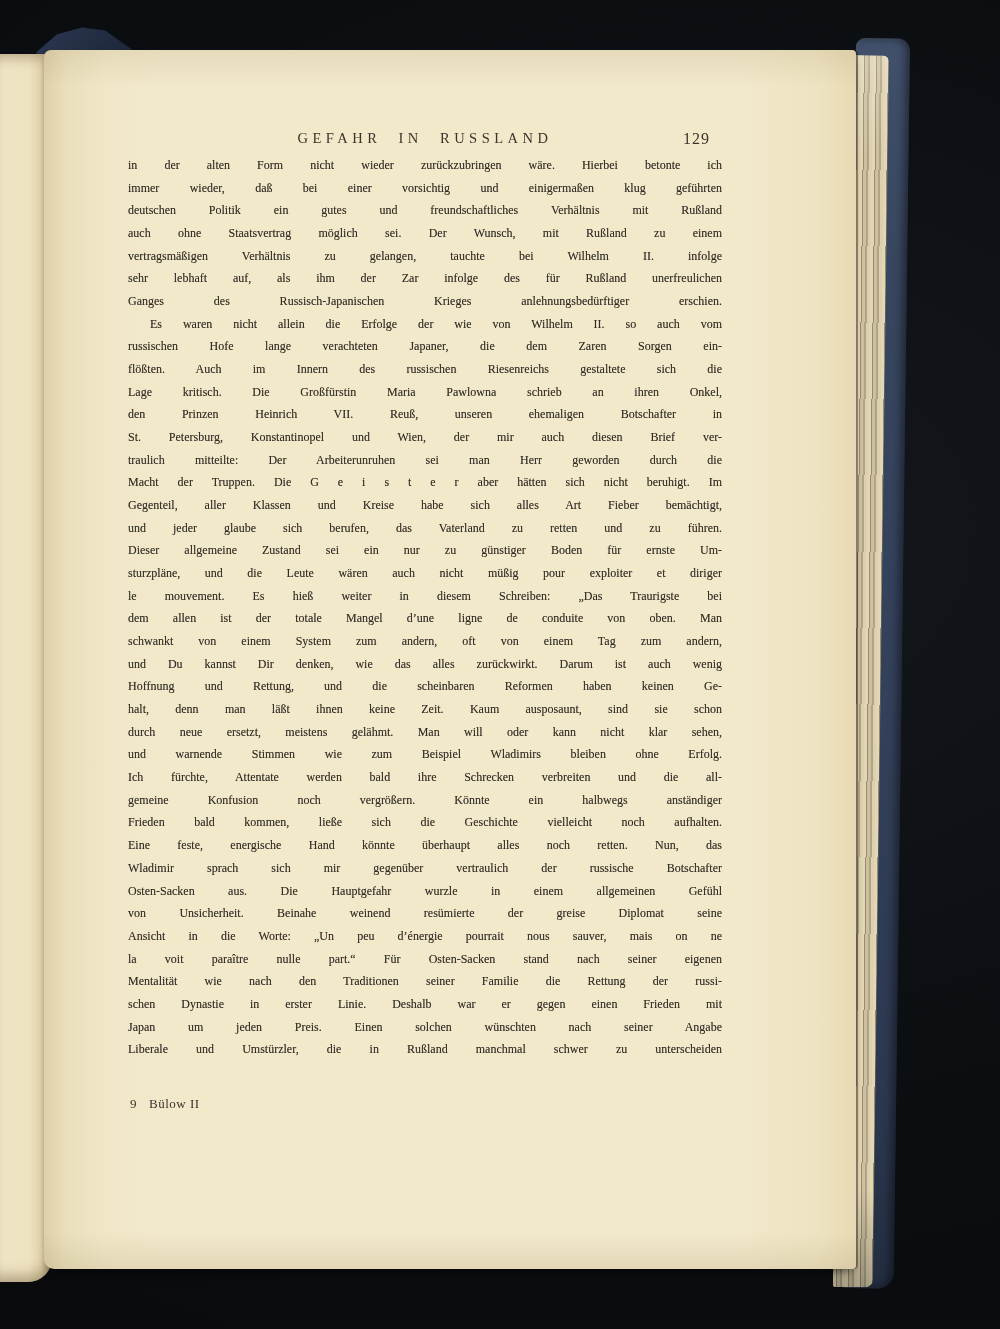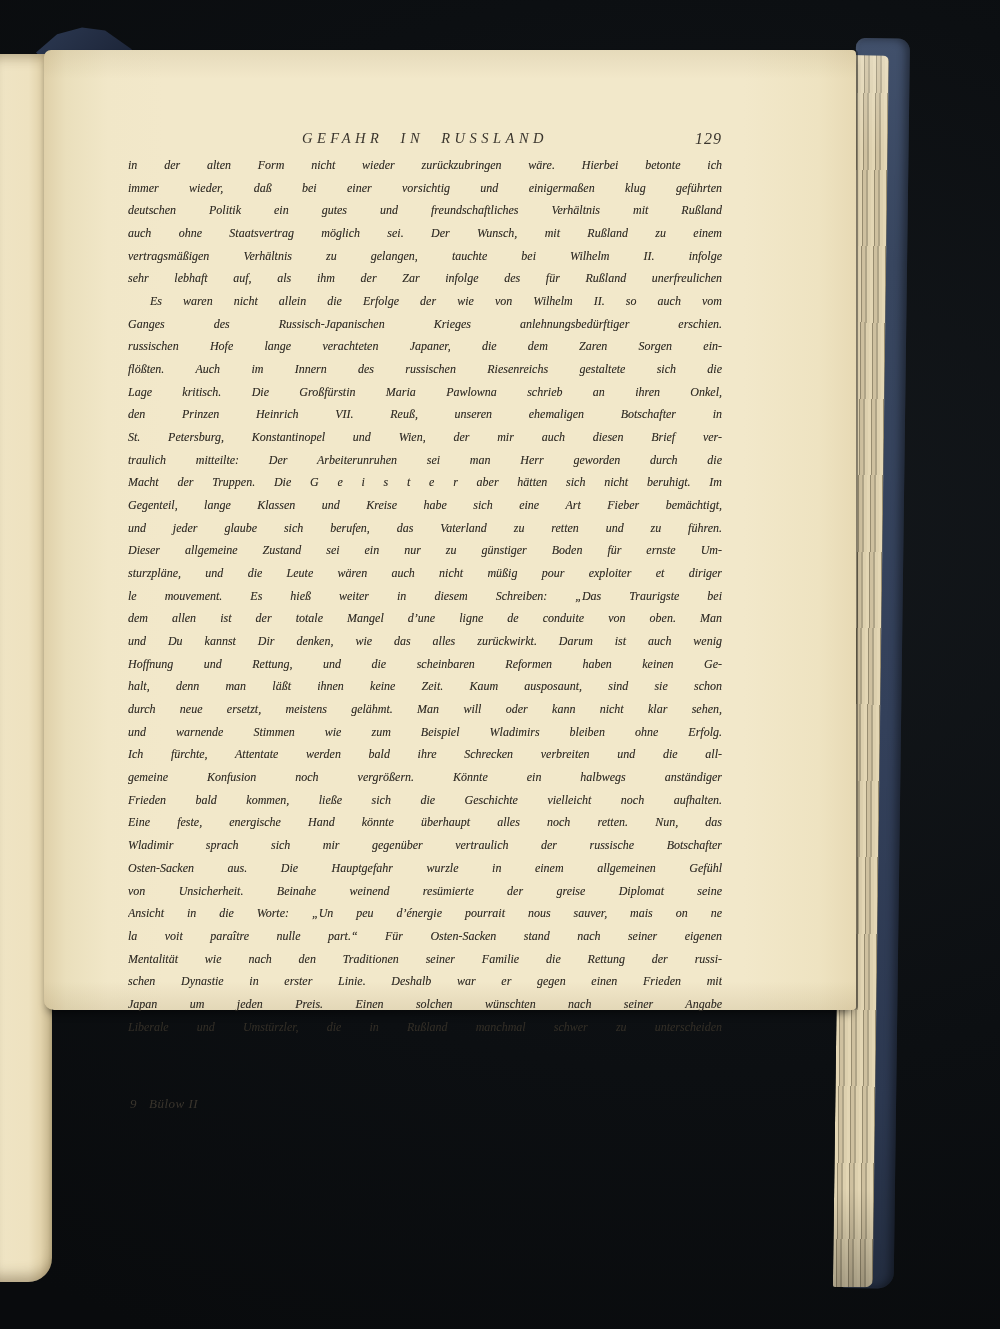--- a/index.html
+++ b/index.html
@@ -34,36 +34,35 @@
   }
   
   .facing-page{
     position:absolute;left:0;top:54px;width:52px;height:1228px;
     background:linear-gradient(90deg,#efe4c4 0%,#eee2c0 55%,#e2d3ac 78%,#cdbd95 92%,#b5a67f 100%);
     border-radius:0 6px 24px 0;
     box-shadow:inset 0 14px 12px -10px rgba(80,60,30,.35), inset 0 -16px 14px -10px rgba(80,60,30,.4);
   }
   
   .page{
-    position:absolute;left:44px;top:50px;width:812px;height:960px;
+    position:absolute;left:44px;top:50px;width:812px;height:1219px;
     background:
       linear-gradient(180deg,rgba(120,95,50,.10) 0%,rgba(0,0,0,0) 3%,rgba(0,0,0,0) 97%,rgba(120,95,50,.12) 100%),
       linear-gradient(90deg,#dfd0a9 0px,#eadfbc 22px,#f1e7c8 64px,#f2e8ca 120px,#f2e8ca 700px,#eee3c1 775px,#e7d9b4 812px);
     border-radius:7px 4px 4px 10px;
     box-shadow:2px 0 0 rgba(0,0,0,.35), 0 6px 10px -4px rgba(0,0,0,.6);
-    font-style:italic;
   }
   .content{position:absolute;left:84px;top:0;width:594px;color:#332e27;}
   .running-header{position:absolute;left:0;top:80px;width:594px;height:22px;}
   .running-title{
     position:absolute;left:0;right:0;text-align:center;
     font-size:14.5px;letter-spacing:4.5px;word-spacing:9px;color:#3a352d;
   }
   .page-number{
-    position:absolute;right:0;top:0;font-size:16px;letter-spacing:1px;color:#3a352d;
+    position:absolute;right:12px;top:0;font-size:16px;letter-spacing:1px;color:#3a352d;
   }
   .body-block{position:absolute;left:0;top:104px;width:594px;}
   .line{
     width:594px;height:22.68px;overflow:hidden;
     font-size:12px;line-height:22.68px;
     text-align:justify;text-align-last:justify;
     color:#312d26;
     text-shadow:0 0 .4px rgba(49,45,38,.4);
   }
   .line.indent{text-indent:22px;}
@@ -90,35 +89,36 @@
         <div class="page-number">129</div>
       </div>
 
       <div class="body-block">
         <div class="line">in der alten Form nicht wieder zurückzubringen wäre. Hierbei betonte ich</div>
         <div class="line">immer wieder, daß bei einer vorsichtig und einigermaßen klug geführten</div>
         <div class="line">deutschen Politik ein gutes und freundschaftliches Verhältnis mit Rußland</div>
         <div class="line">auch ohne Staatsvertrag möglich sei. Der Wunsch, mit Rußland zu einem</div>
         <div class="line">vertragsmäßigen Verhältnis zu gelangen, tauchte bei Wilhelm II. infolge</div>
         <div class="line">sehr lebhaft auf, als ihm der Zar infolge des für Rußland unerfreulichen</div>
+        <div class="line">Ganges des Russisch-Japanischen Krieges anlehnungsbedürftiger erschien.</div>
         <div class="line indent">Es waren nicht allein die Erfolge der wie von Wilhelm II. so auch vom</div>
-        <div class="line">Ganges des Russisch-Japanischen Krieges anlehnungsbedürftiger erschien.</div>
         <div class="line">russischen Hofe lange verachteten Japaner, die dem Zaren Sorgen ein-</div>
         <div class="line">flößten. Auch im Innern des russischen Riesenreichs gestaltete sich die</div>
         <div class="line">Lage kritisch. Die Großfürstin Maria Pawlowna schrieb an ihren Onkel,</div>
         <div class="line">den Prinzen Heinrich VII. Reuß, unseren ehemaligen Botschafter in</div>
         <div class="line">St. Petersburg, Konstantinopel und Wien, der mir auch diesen Brief ver-</div>
         <div class="line">traulich mitteilte: Der Arbeiterunruhen sei man Herr geworden durch die</div>
         <div class="line">Macht der Truppen. Die G e i s t e r aber hätten sich nicht beruhigt. Im</div>
-        <div class="line">Gegenteil, lange Klassen und Kreise habe sich eine Art Fieber bemächtigt,</div>
+        <div class="line">Gegenteil, aller Klassen und Kreise habe sich alles Art Fieber bemächtigt,</div>
         <div class="line">und jeder glaube sich berufen, das Vaterland zu retten und zu führen.</div>
         <div class="line">Dieser allgemeine Zustand sei ein nur zu günstiger Boden für ernste Um-</div>
         <div class="line">sturzpläne, und die Leute wären auch nicht müßig pour exploiter et diriger</div>
         <div class="line">le mouvement. Es hieß weiter in diesem Schreiben: „Das Traurigste bei</div>
         <div class="line">dem allen ist der totale Mangel d’une ligne de conduite von oben. Man</div>
+        <div class="line">schwankt von einem System zum andern, oft von einem Tag zum andern,</div>
         <div class="line">und Du kannst Dir denken, wie das alles zurückwirkt. Darum ist auch wenig</div>
         <div class="line">Hoffnung und Rettung, und die scheinbaren Reformen haben keinen Ge-</div>
         <div class="line">halt, denn man läßt ihnen keine Zeit. Kaum ausposaunt, sind sie schon</div>
         <div class="line">durch neue ersetzt, meistens gelähmt. Man will oder kann nicht klar sehen,</div>
         <div class="line">und warnende Stimmen wie zum Beispiel Wladimirs bleiben ohne Erfolg.</div>
         <div class="line">Ich fürchte, Attentate werden bald ihre Schrecken verbreiten und die all-</div>
         <div class="line">gemeine Konfusion noch vergrößern. Könnte ein halbwegs anständiger</div>
         <div class="line">Frieden bald kommen, ließe sich die Geschichte vielleicht noch aufhalten.</div>
         <div class="line">Eine feste, energische Hand könnte überhaupt alles noch retten. Nun, das</div>
         <div class="line">Wladimir sprach sich mir gegenüber vertraulich der russische Botschafter</div>

